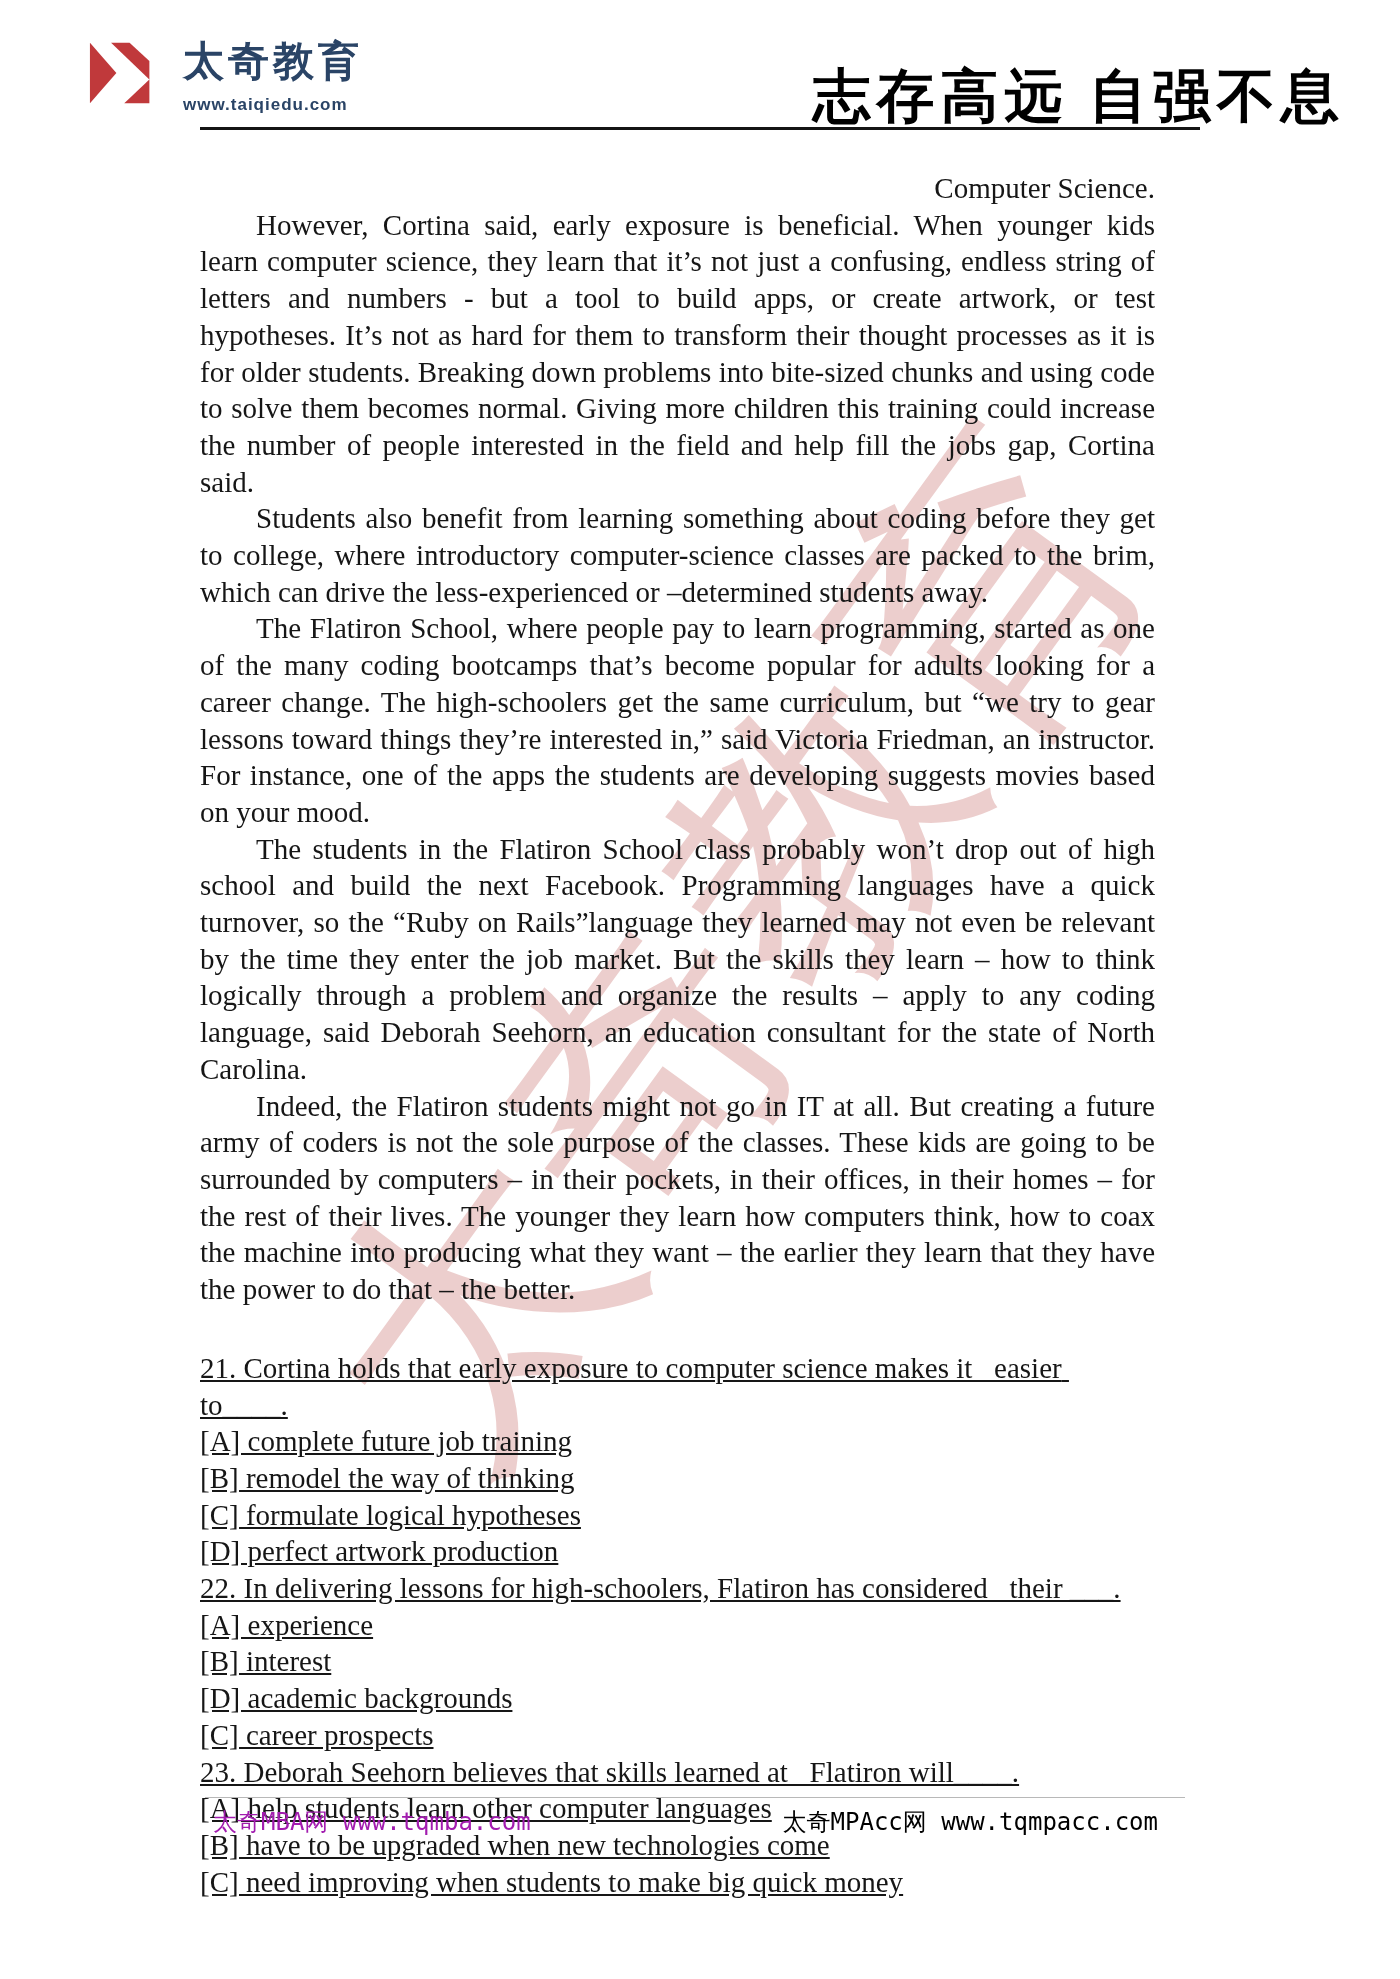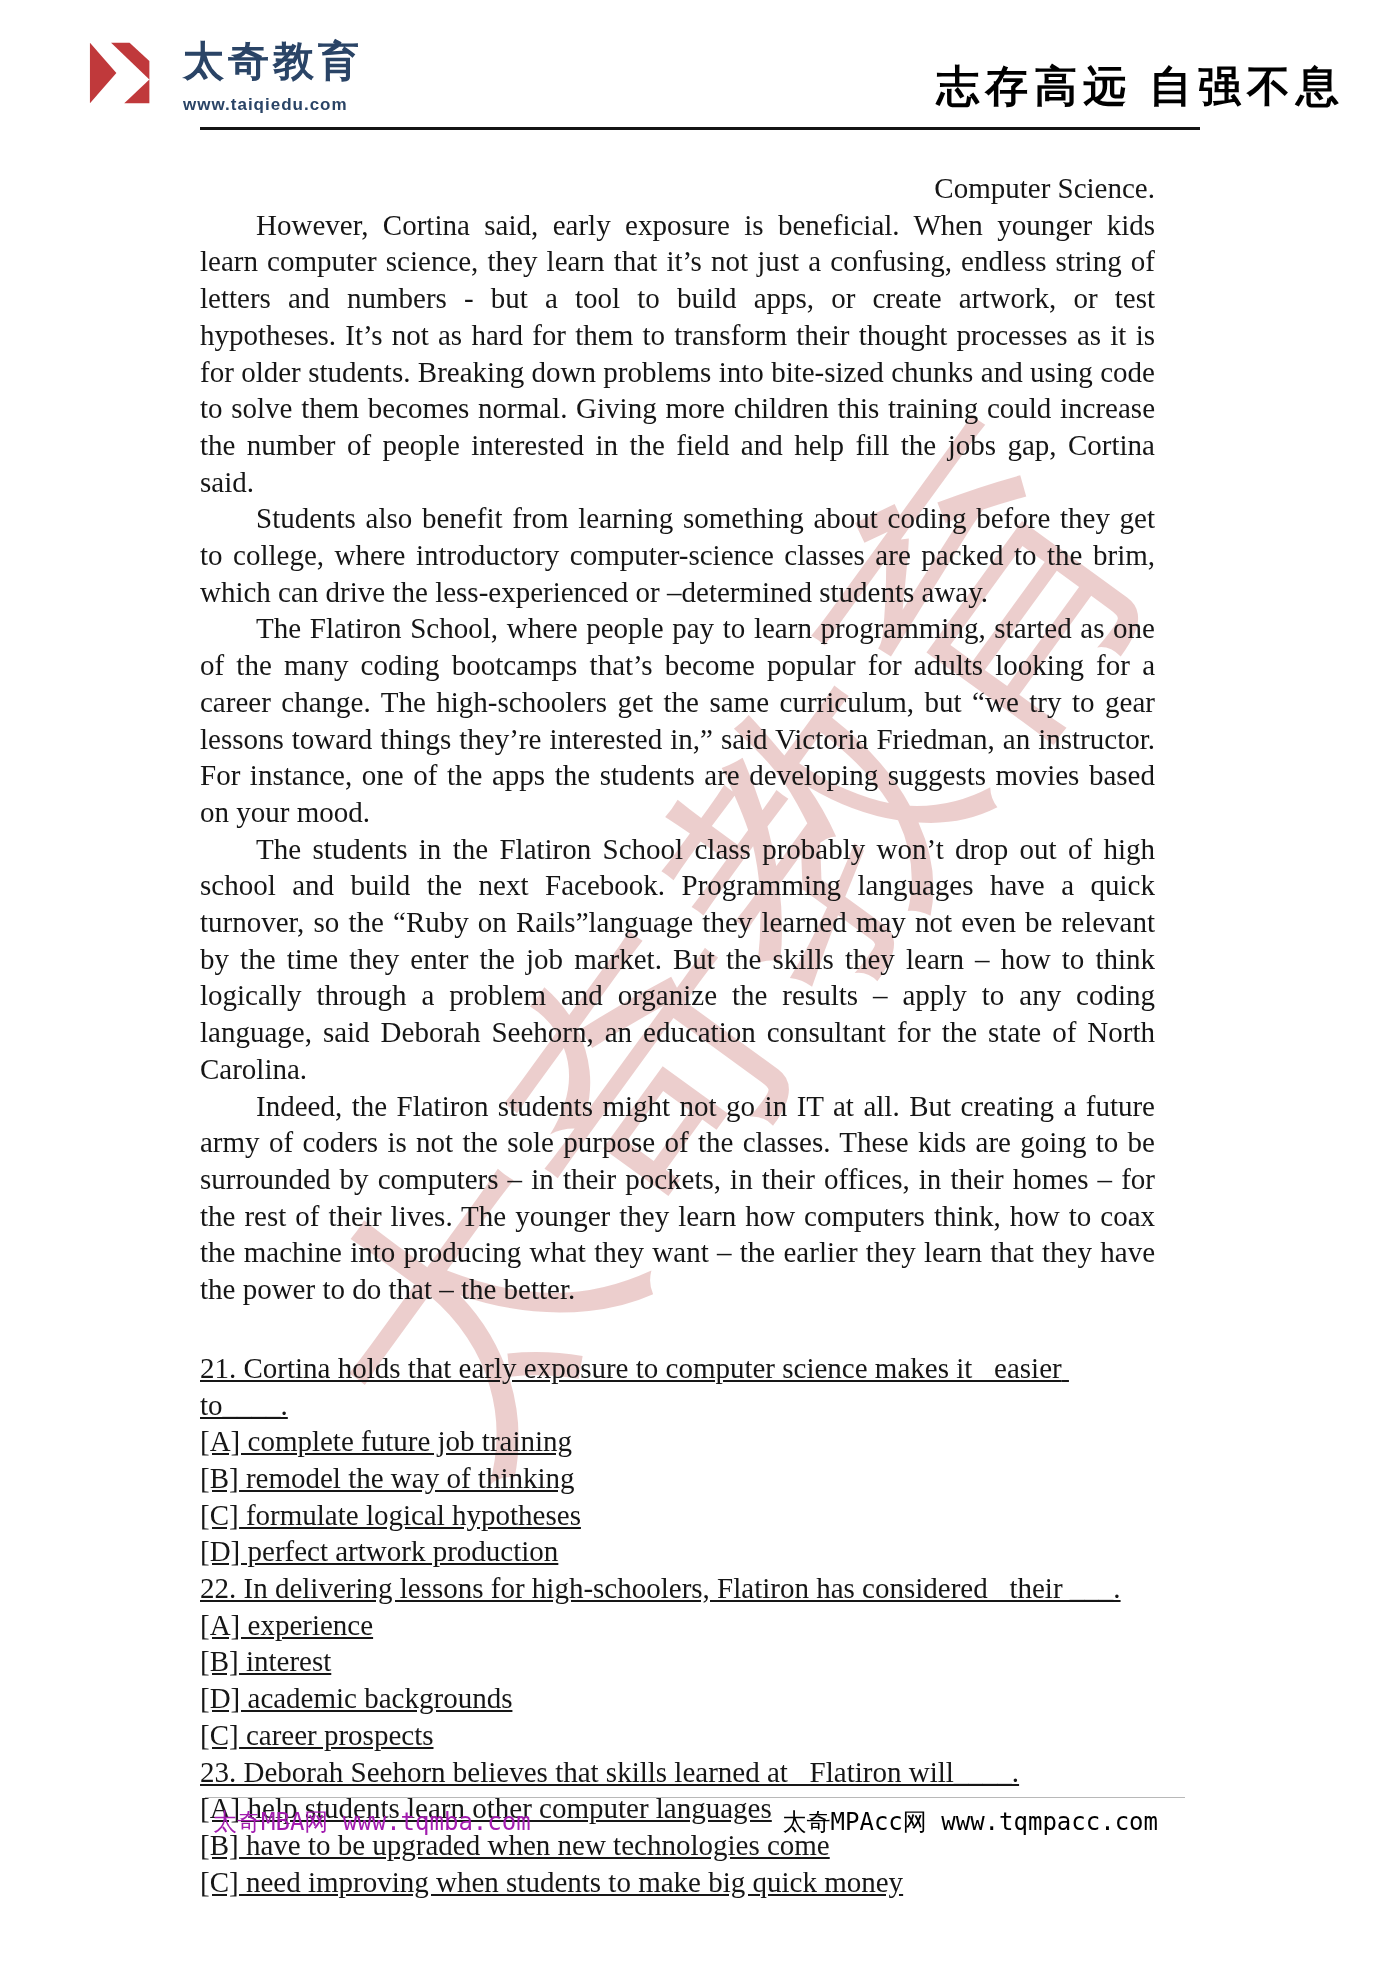--- a/index.html
+++ b/index.html
@@ -32,21 +32,21 @@
     font-size:41px;font-weight:bold;color:#2a4466;
     letter-spacing:4px;line-height:46px;
   }
   .brand-url{
     font-family:"Liberation Sans","DejaVu Sans",sans-serif;
     font-size:17px;font-weight:bold;color:#2a4466;
     letter-spacing:1px;margin-top:11px;
   }
   .motto{
     position:absolute;right:55px;top:58px;
-    font-size:43px;font-weight:bold;color:#000;
+    font-size:58px;font-weight:bold;color:#000;
     letter-spacing:6px;white-space:nowrap;
     font-family:"Liberation Serif","DejaVu Serif",serif;
   }
   .header-rule{
     position:absolute;left:200px;top:127px;width:1000px;height:3px;
     background:#141414;
   }
   
   .content{
     position:absolute;left:200px;top:170px;width:955px;z-index:1;

